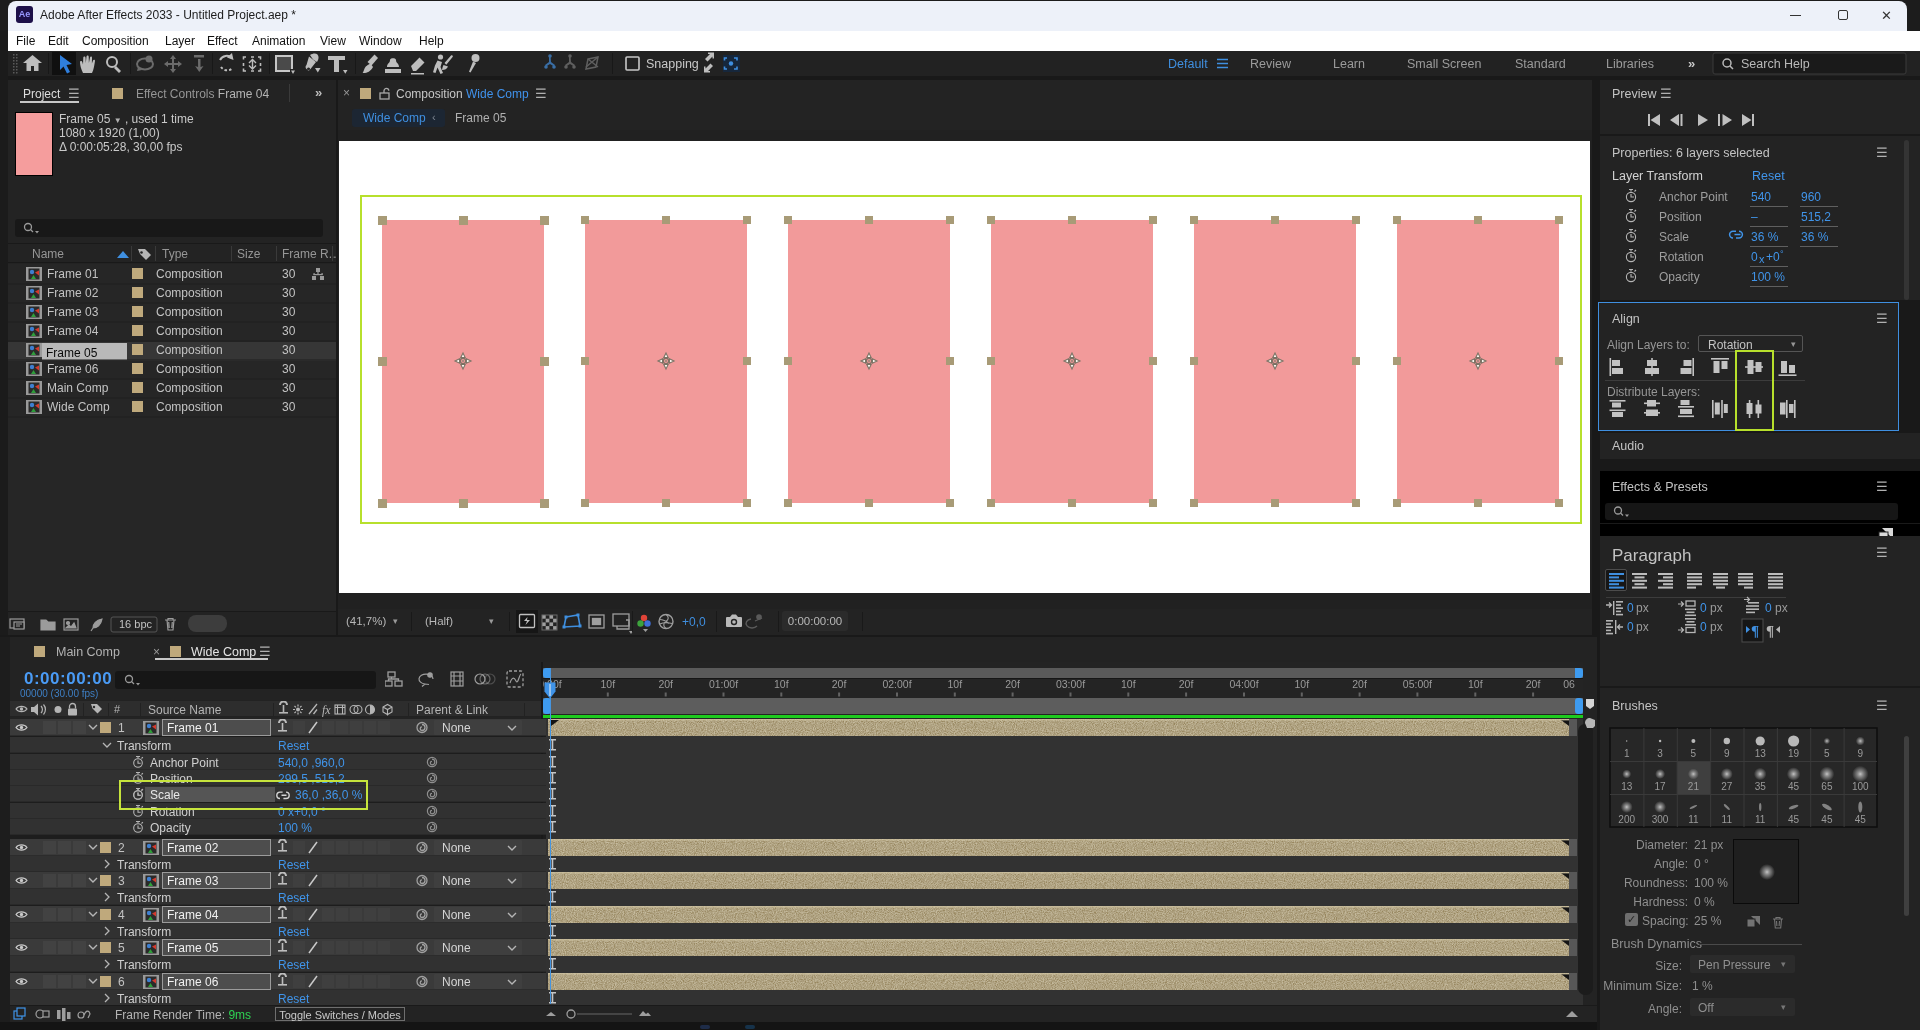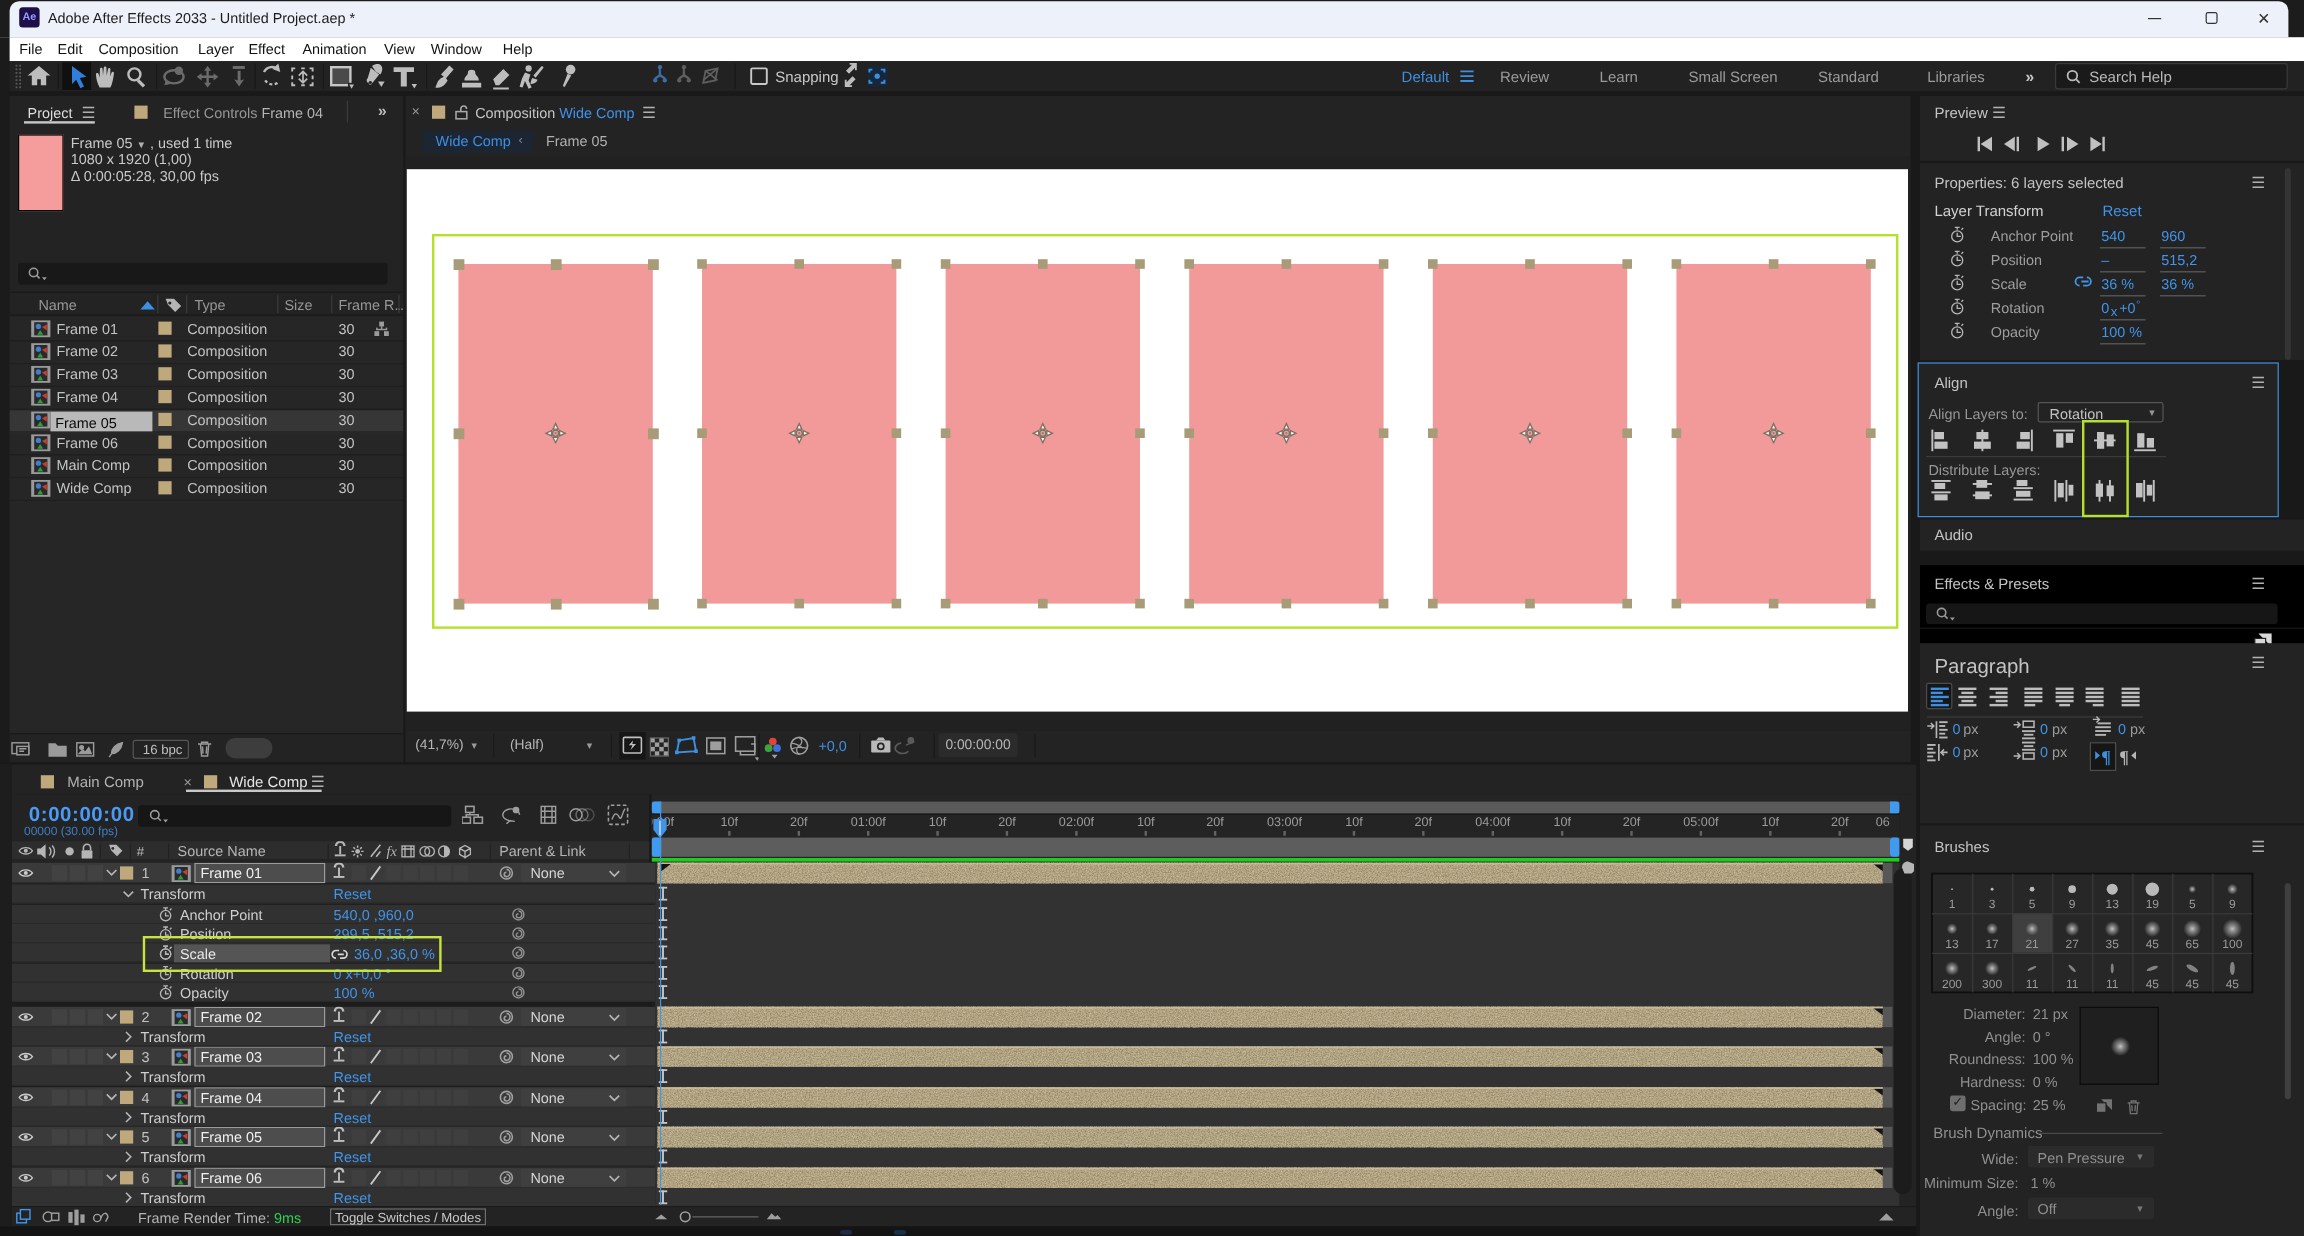--- a/index.html
+++ b/index.html
@@ -909,21 +909,21 @@
   </div>
   <svg width="60" height="16" style="position:absolute;left:146px;top:227px" opacity="0.55">
         <path d="M5 1 h9 v9 Z" fill="#b5b5b5"></path>
         <rect x="1" y="4" width="8" height="8" fill="#b5b5b5" stroke="#232323"></rect>
         <g stroke="#b5b5b5" fill="none" stroke-width="1.1">
           <path d="M27 4 h10 M30 4 v-1.5 h4 v1.5 M28.5 4 l0.8 9 h5.4 l0.8 -9 M30.5 6 l0.4 5 M33.5 6 l-0.4 5"></path>
         </g>
       </svg>
   <div class="abs gtx" style="left:11px;top:249px;font-size:12.5px">Brush Dynamics</div>
   <div class="abs" style="left:99px;top:256px;width:103px;height:1px;background:#4a4a4a"></div>
-  <div class="abs gtx" style="left:0px;top:271px;width:82px;text-align:right">Wide:</div>
+  <div class="abs gtx" style="left:0px;top:271px;width:82px;text-align:right">Size:</div>
   <div class="abs" style="left:90px;top:267px;width:105px;height:18px;background:#2b2b2b;border-radius:2px">
         <span class="abs gtx" style="left:8px;top:3px">Pen Pressure</span>
         <span class="abs" style="left:91px;top:4px;color:#777;font-size:9px">▾</span>
       </div>
   <div class="abs gtx" style="left:0px;top:291px;width:82px;text-align:right">Minimum Size:</div>
       <div class="abs gtx" style="left:92px;top:291px">1 %</div>
   <div class="abs gtx" style="left:0px;top:314px;width:82px;text-align:right">Angle:</div>
   <div class="abs" style="left:90px;top:310px;width:105px;height:18px;background:#2b2b2b;border-radius:2px">
         <span class="abs gtx" style="left:8px;top:3px">Off</span>
         <span class="abs" style="left:91px;top:4px;color:#777;font-size:9px">▾</span>

